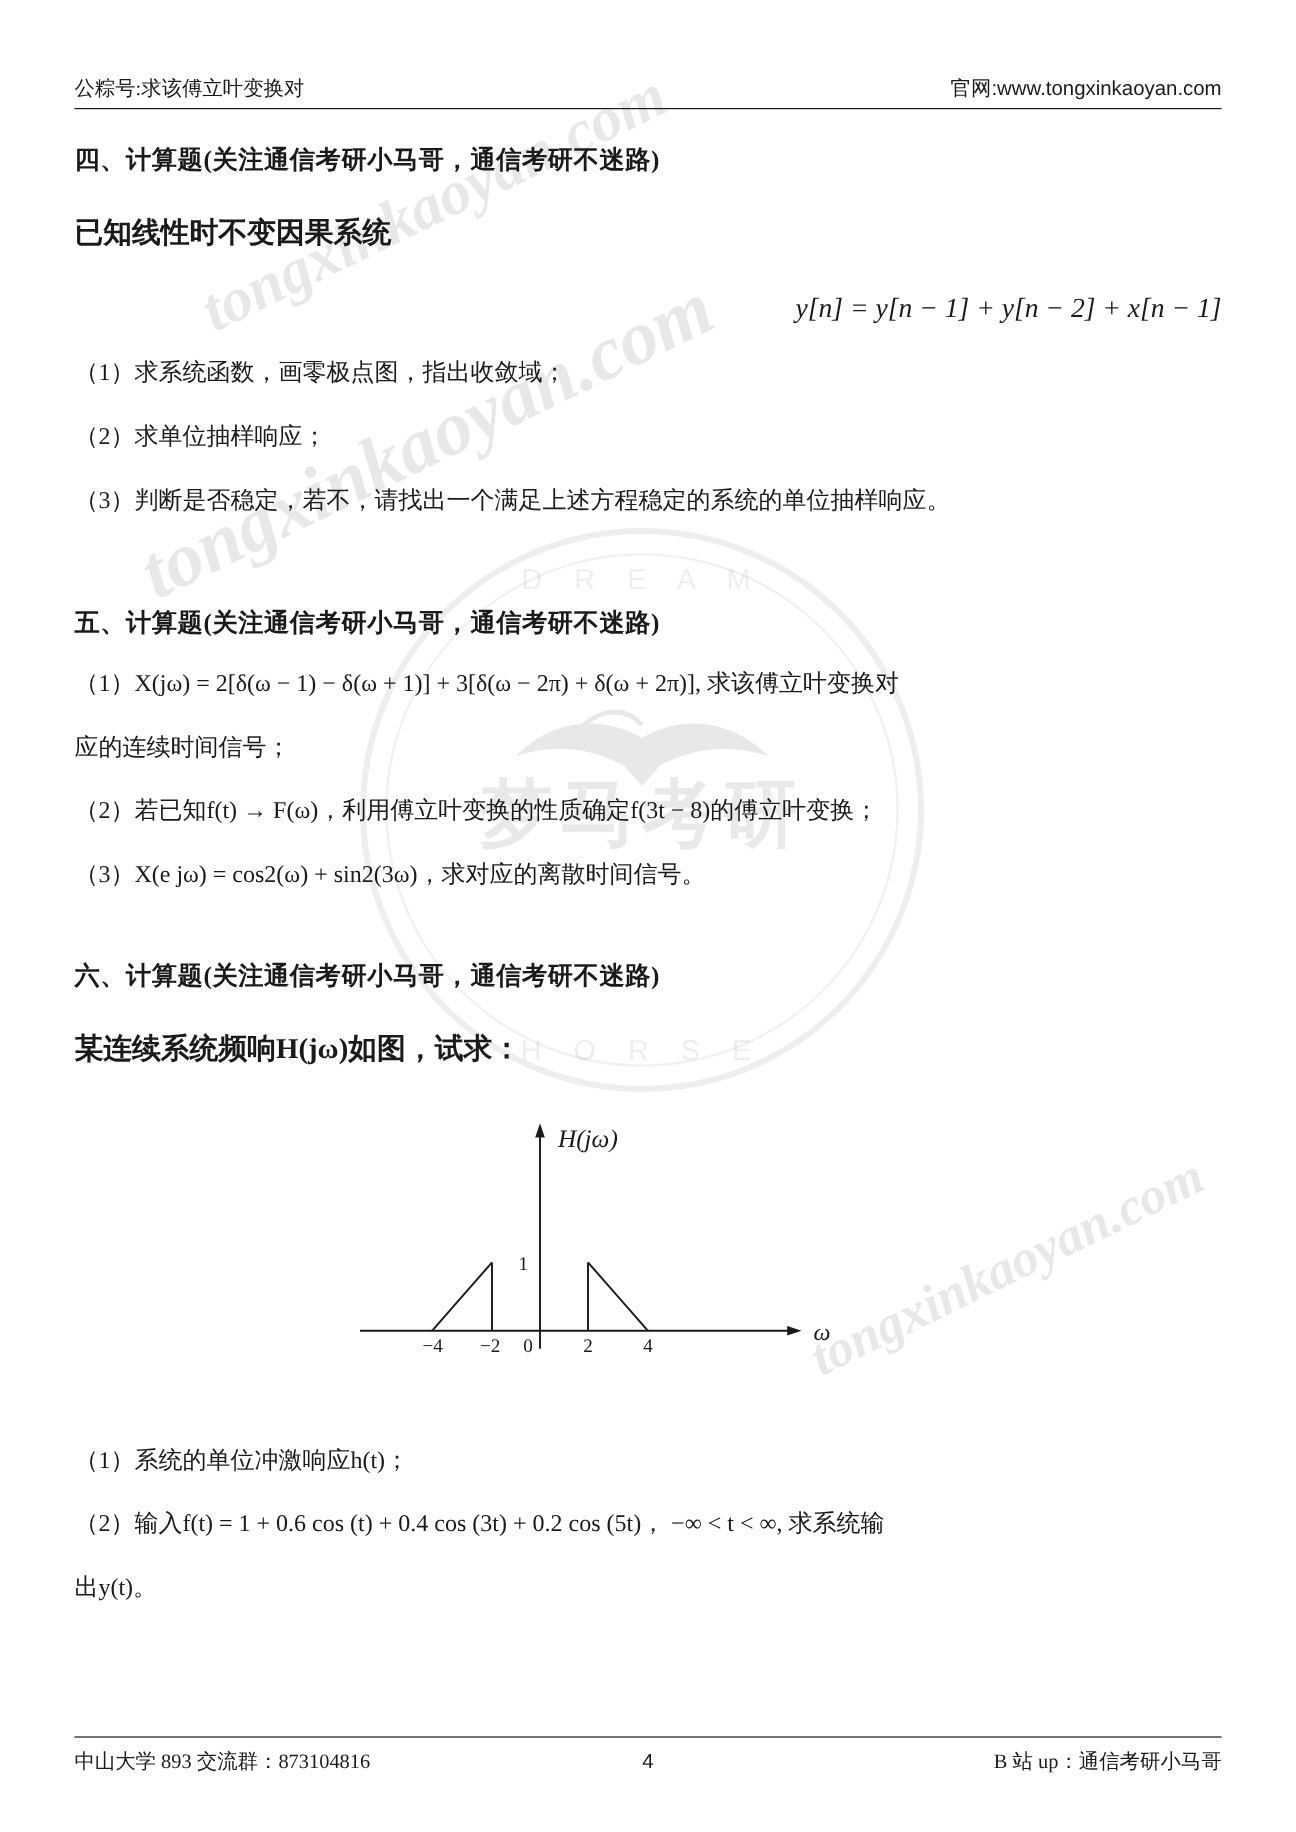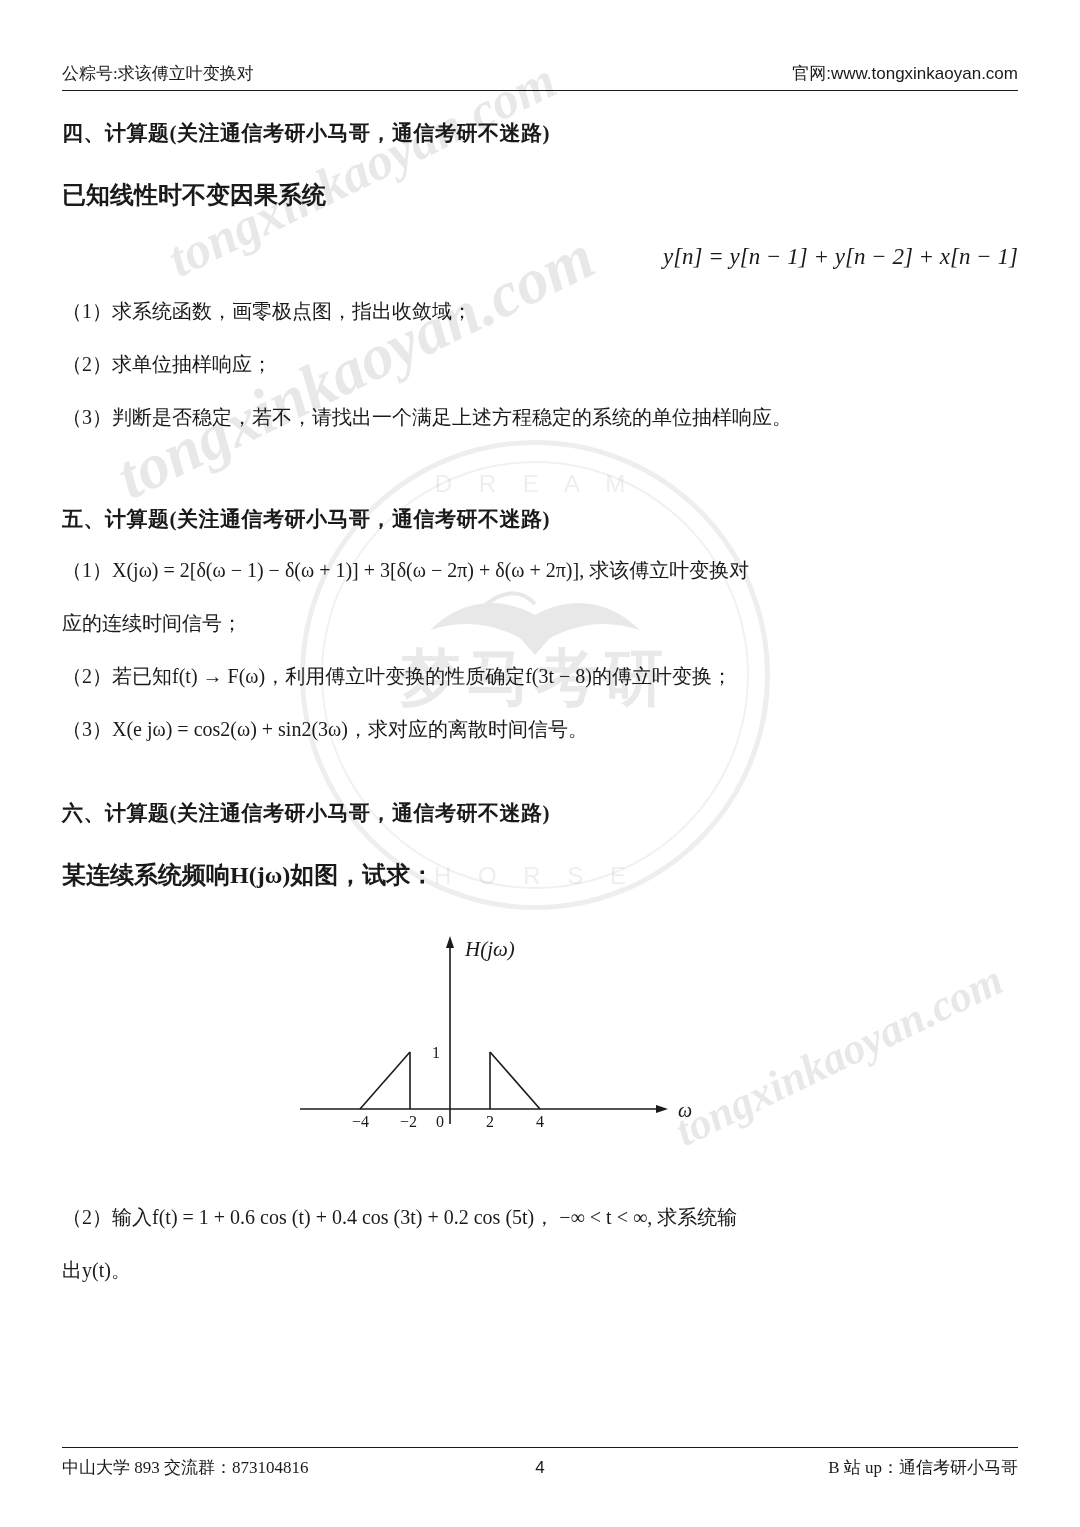--- a/index.html
+++ b/index.html
@@ -262,20 +262,21 @@
         <text x="418" y="193" font-family="Liberation Serif, serif" font-style="italic" font-size="20" fill="#1a1a1a">ω</text>
         <text x="172" y="134" font-family="Liberation Serif, serif" font-size="16" fill="#1a1a1a">1</text>
         <text x="92" y="203" font-family="Liberation Serif, serif" font-size="16" fill="#1a1a1a">−4</text>
         <text x="140" y="203" font-family="Liberation Serif, serif" font-size="16" fill="#1a1a1a">−2</text>
         <text x="176" y="203" font-family="Liberation Serif, serif" font-size="16" fill="#1a1a1a">0</text>
         <text x="226" y="203" font-family="Liberation Serif, serif" font-size="16" fill="#1a1a1a">2</text>
         <text x="276" y="203" font-family="Liberation Serif, serif" font-size="16" fill="#1a1a1a">4</text>
       </svg>
     </div>
 
+    <div class="para-indent">（1）系统的单位冲激响应h(t)；</div>
     <div class="para-indent">（2）输入f(t) = 1 + 0.6 cos (t) + 0.4 cos (3t) + 0.2 cos (5t)， −∞ &lt; t &lt; ∞, 求系统输</div>
     <div class="para-indent">出y(t)。</div>
 
   </div>
 
   <div class="doc-footer">
     <div class="f-left">中山大学 893 交流群：873104816</div>
     <div class="f-center">4</div>
     <div class="f-right">B 站 up：通信考研小马哥</div>
   </div>

